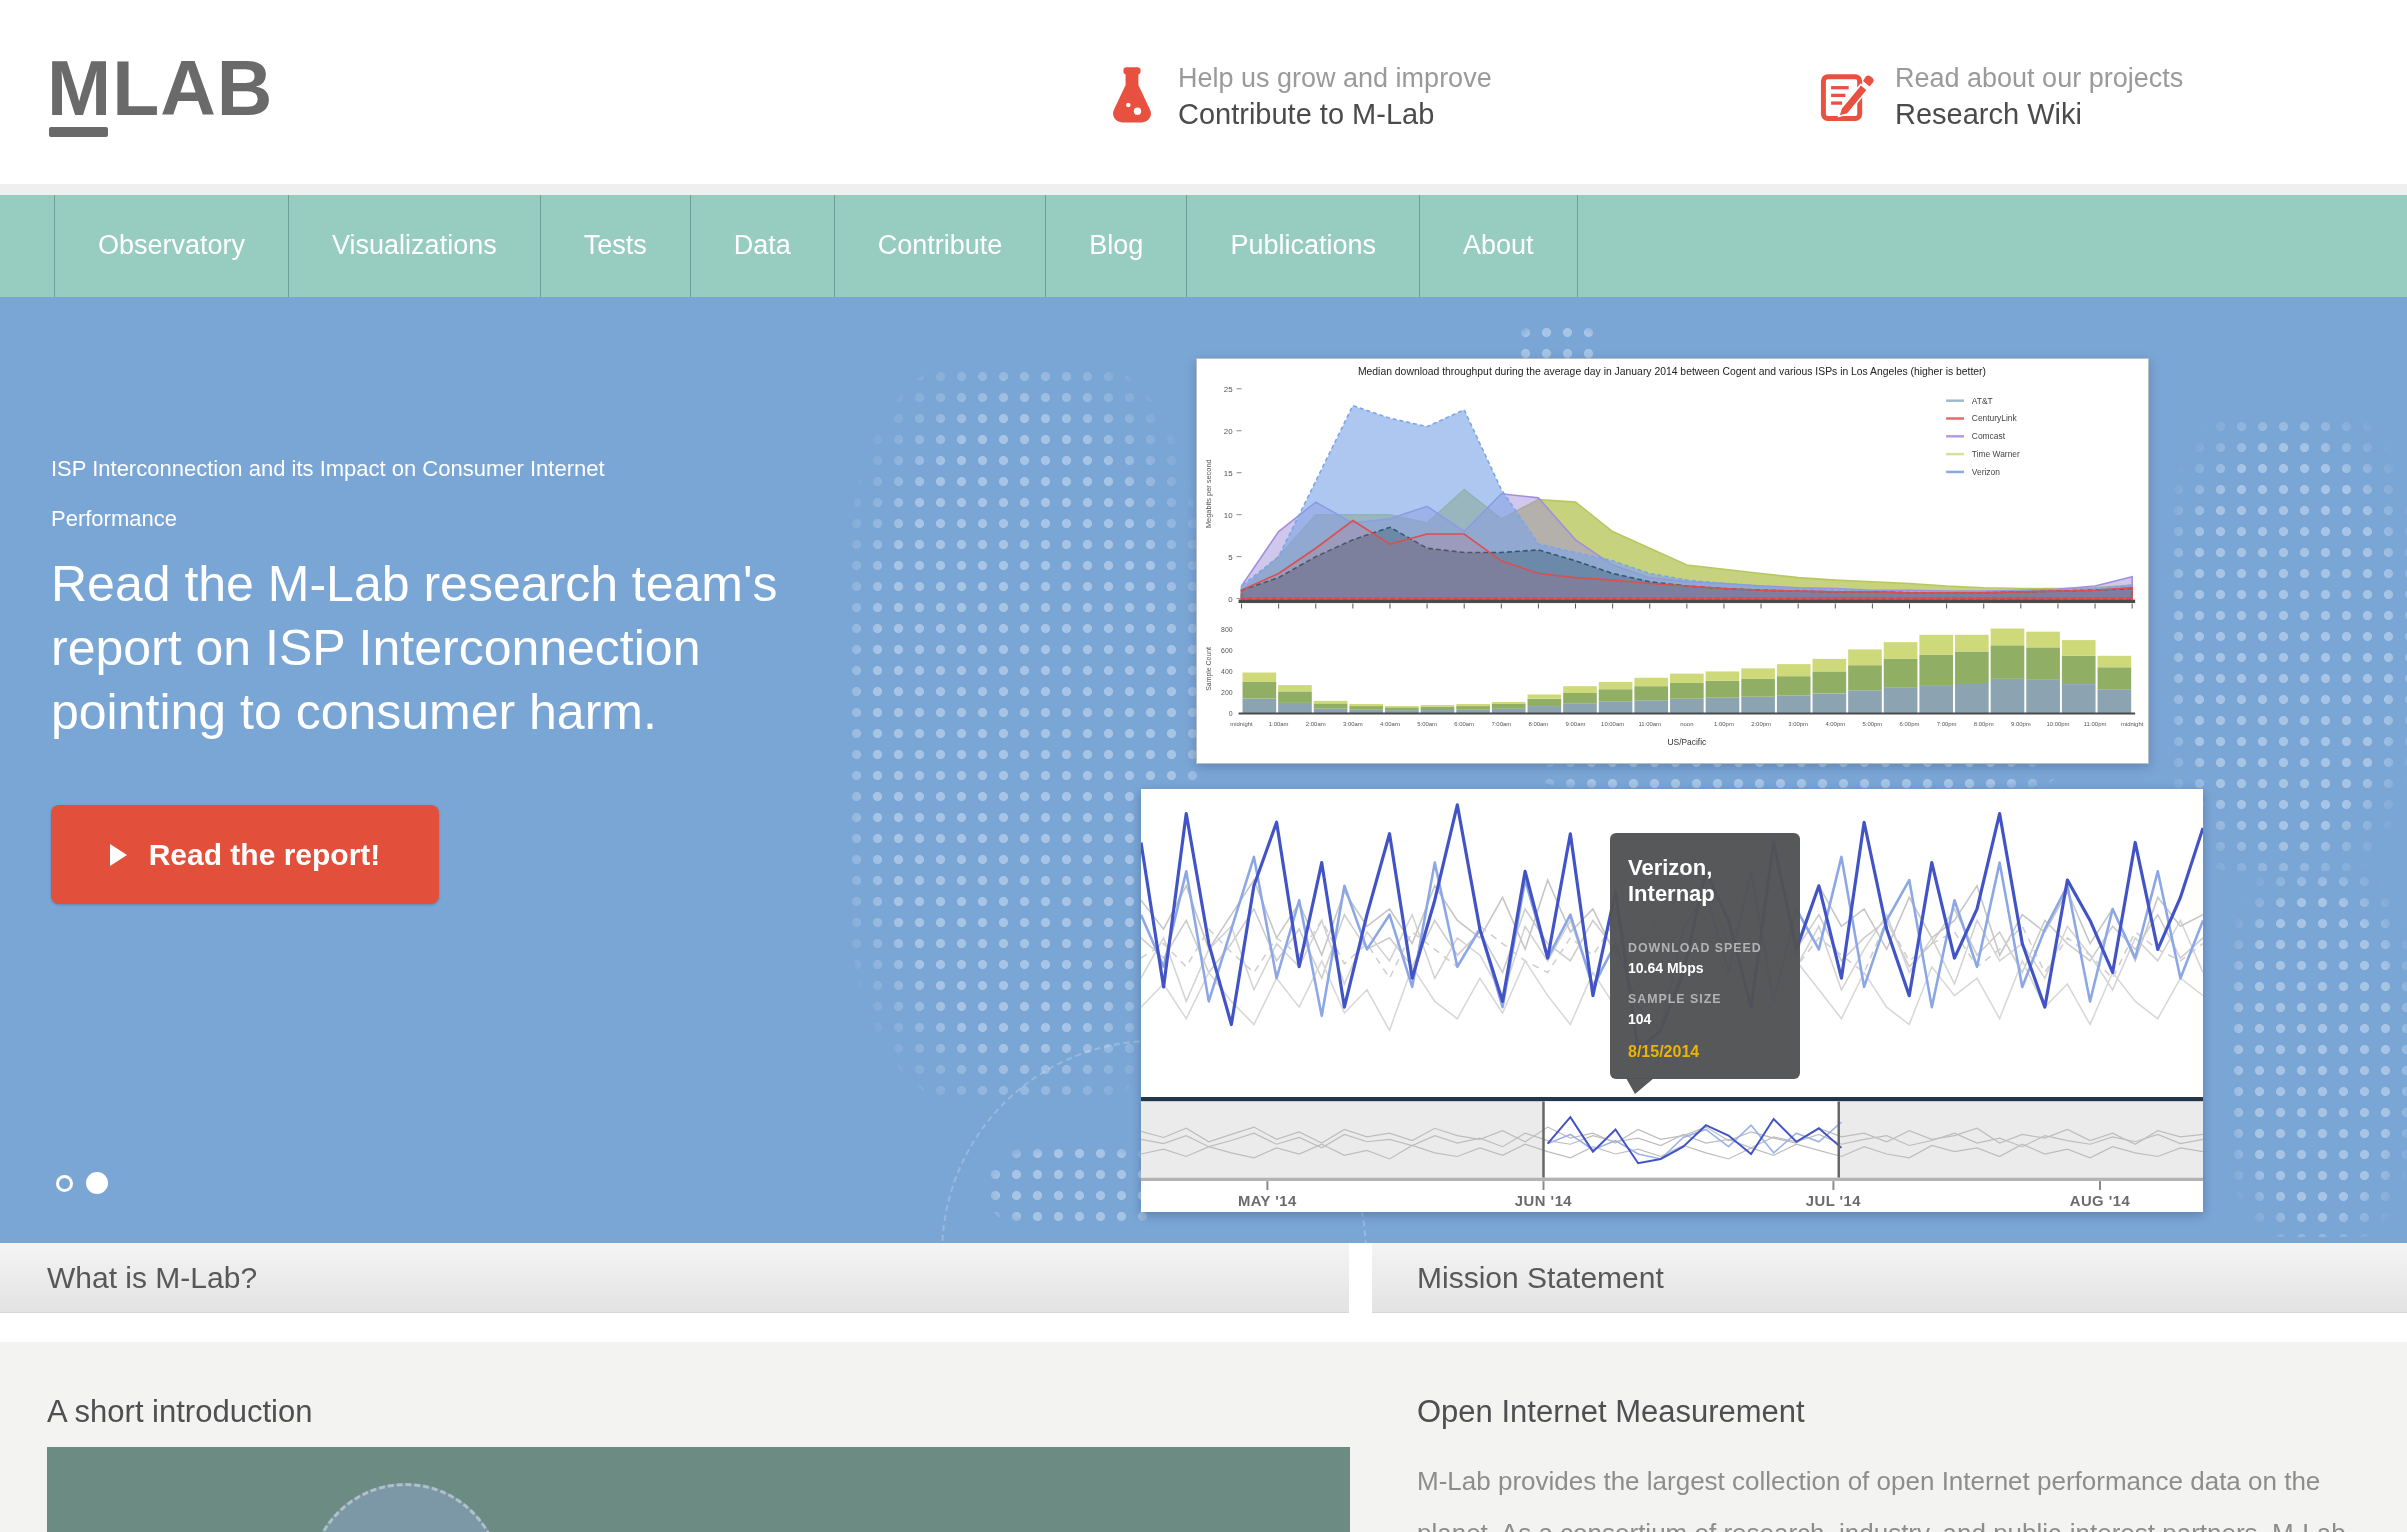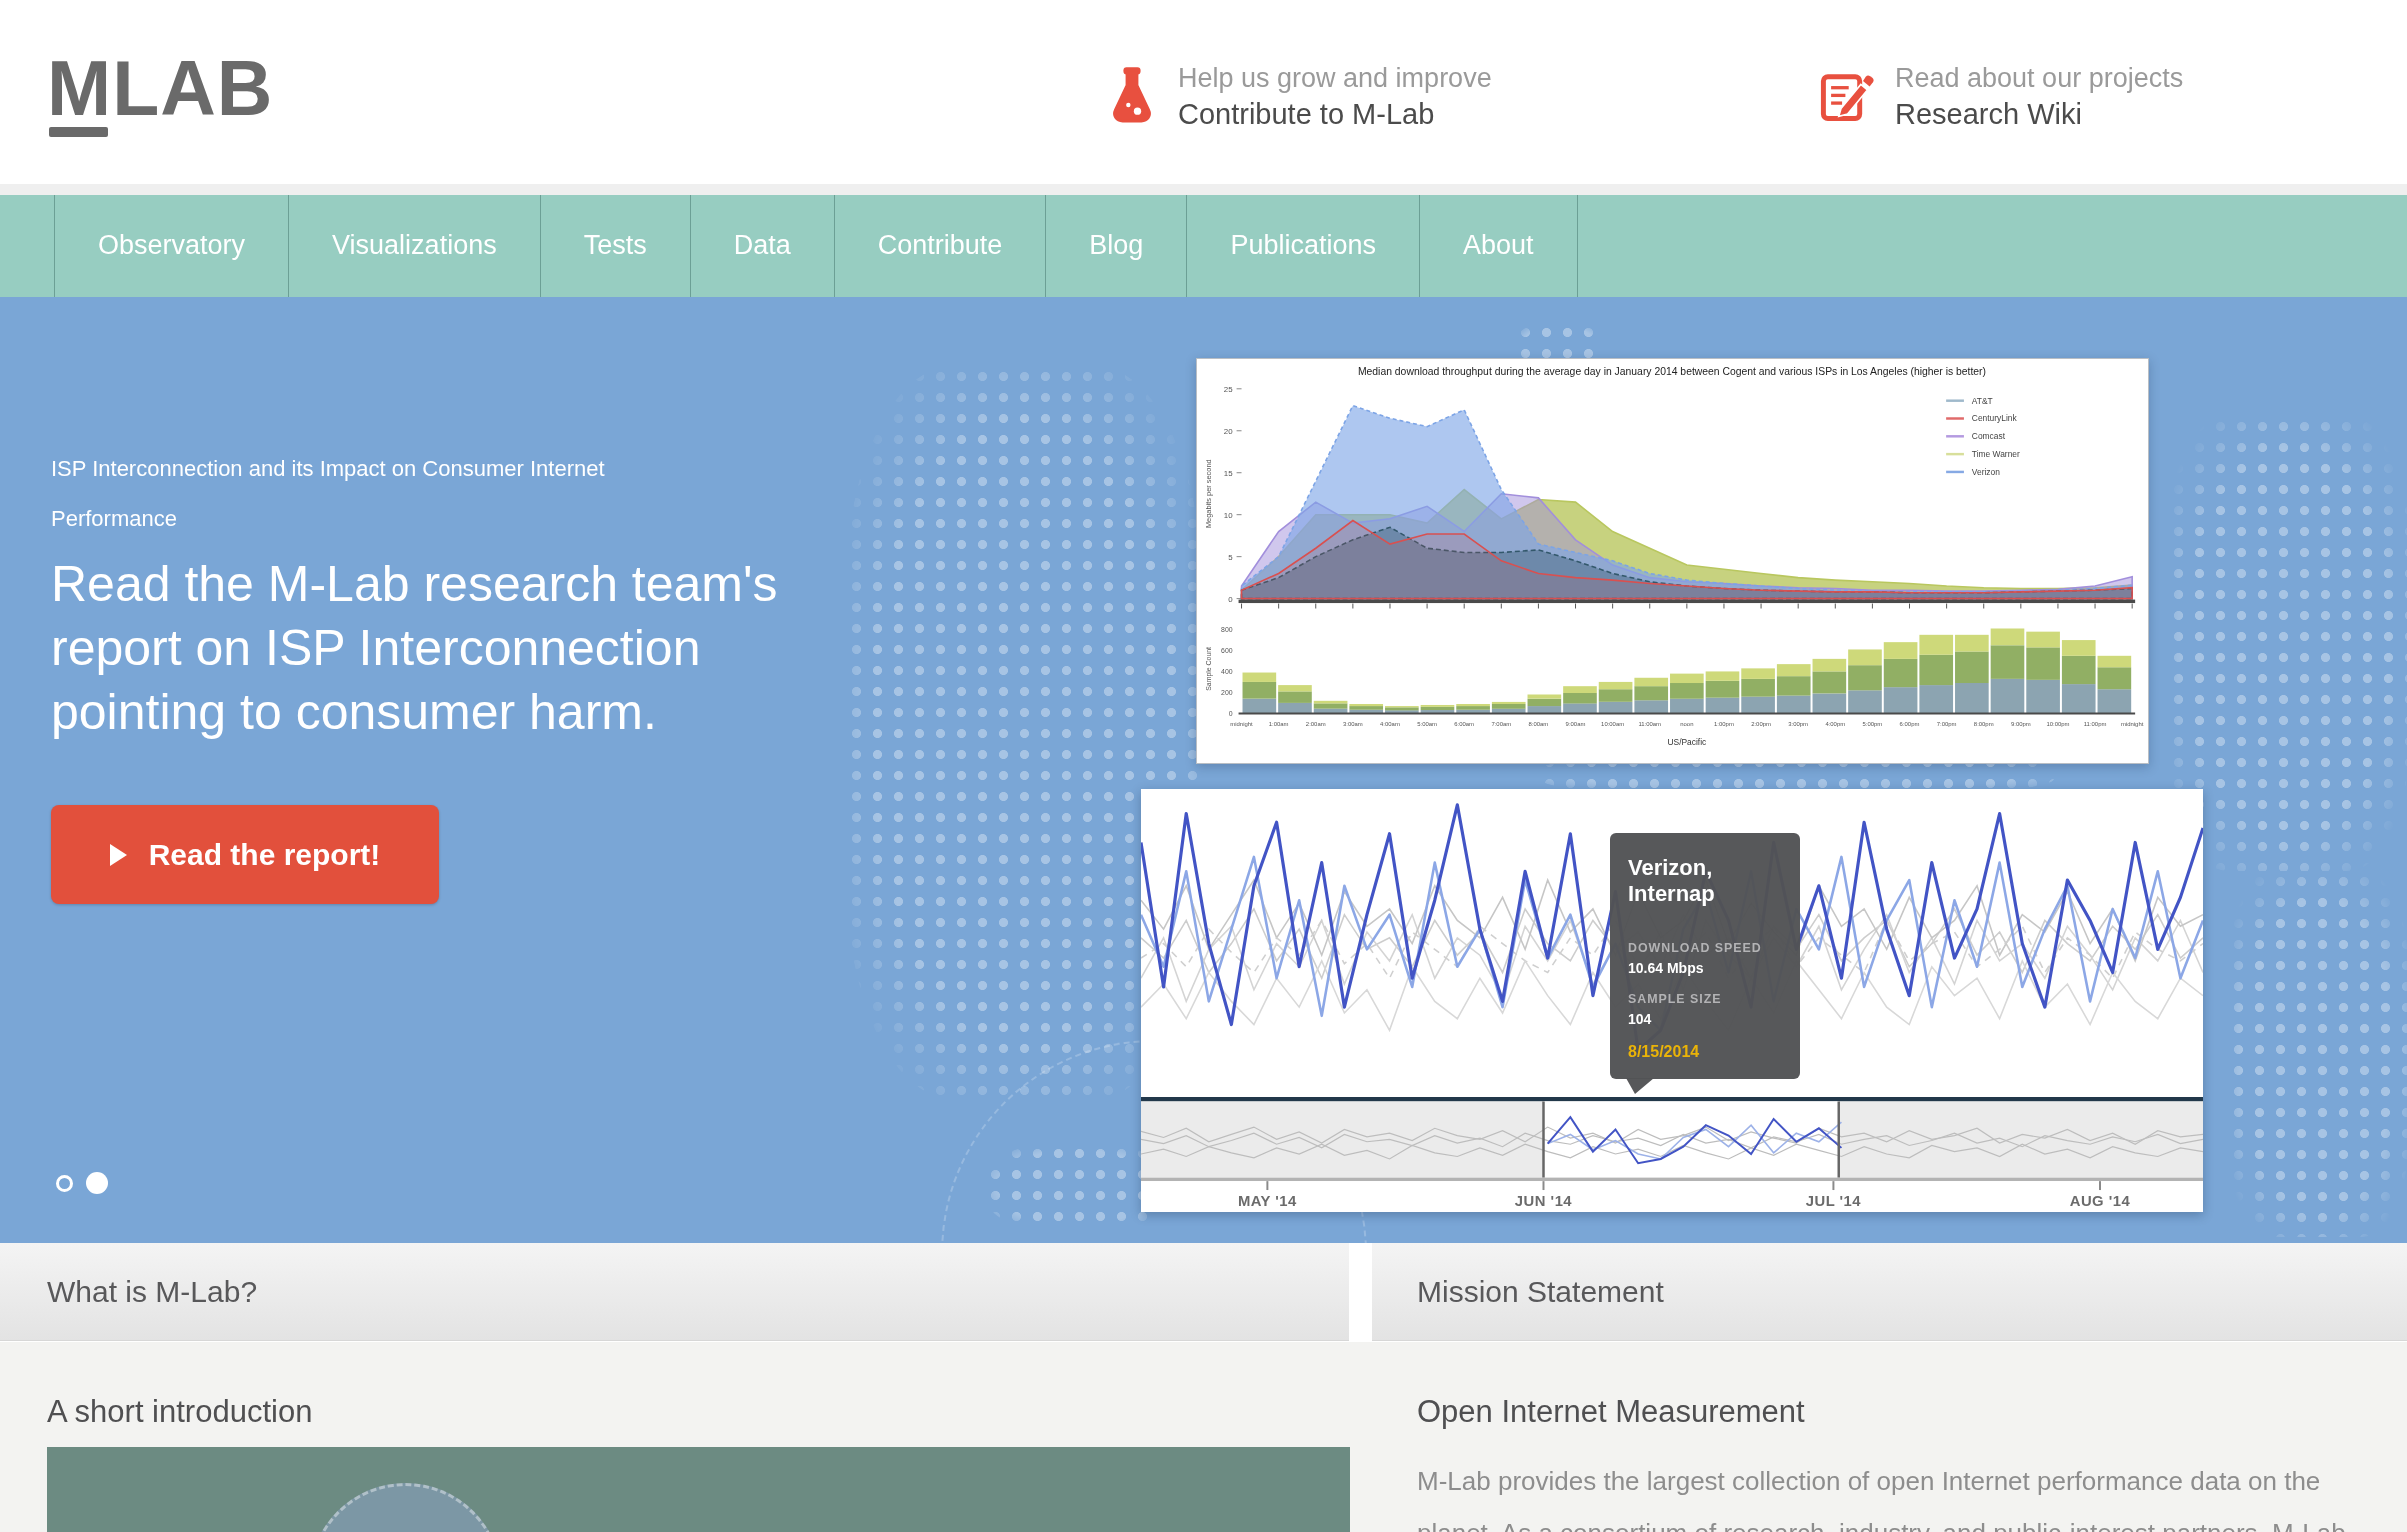--- a/index.html
+++ b/index.html
@@ -41,21 +41,21 @@
 
   
   .tooltip { position:absolute; left:469px; top:44px; width:190px; background:rgba(82,83,85,.97); border-radius:6px; padding:22px 18px 18px 18px; z-index:5; }
   .tooltip .tt-title { color:#fff; font-size:22px; font-weight:700; margin-bottom:34px; }
   .tooltip .tt-label { color:#b3b3b5; font-size:12.4px; font-weight:700; letter-spacing:1px; margin-bottom:5px; }
   .tooltip .tt-value { color:#fff; font-size:14px; font-weight:700; margin-bottom:16px; }
   .tooltip .tt-date { color:#eab308; font-size:16px; font-weight:700; margin-top:4px; }
   .tooltip .tt-pointer { position:absolute; left:16px; bottom:-15px; width:0; height:0; border-left:9px solid transparent; border-right:19px solid transparent; border-top:16px solid rgba(82,83,85,.97); }
 
   
-  .band { position:absolute; top:1243px; height:98px; background:linear-gradient(#f4f4f4,#e3e3e3); border-bottom:1px solid #d7d7d7; font-size:30px; color:#58585a; display:flex; align-items:center; }
+  .band { position:absolute; top:1243px; height:70px; background:linear-gradient(#f4f4f4,#e3e3e3); border-bottom:1px solid #d7d7d7; font-size:30px; color:#58585a; display:flex; align-items:center; }
   .band.left { left:0; width:1349px; padding-left:47px; }
   .band.right { left:1372px; width:1036px; padding-left:45px; }
   .lower { position:absolute; left:0; top:1342px; width:2408px; height:190px; background:#f3f3f1; }
   .sub-heading { position:absolute; top:1394px; font-size:31px; color:#4f4f51; }
   .sub-heading.l { left:47px; }
   .sub-heading.r { left:1417px; }
   .video-thumb { position:absolute; left:47px; top:1447px; width:1303px; height:119px; background:#6c8b82; cursor:pointer; overflow:hidden; }
   .video-thumb .vcirc { position:absolute; left:262px; top:36px; width:193px; height:193px; border-radius:50%; border:3px dashed rgba(255,255,255,.4); background:#7c97a5; }
   .paragraph { position:absolute; left:1417px; top:1455px; font-size:26px; line-height:52px; color:#8d8d8d; white-space:pre-line; }
 </style>

